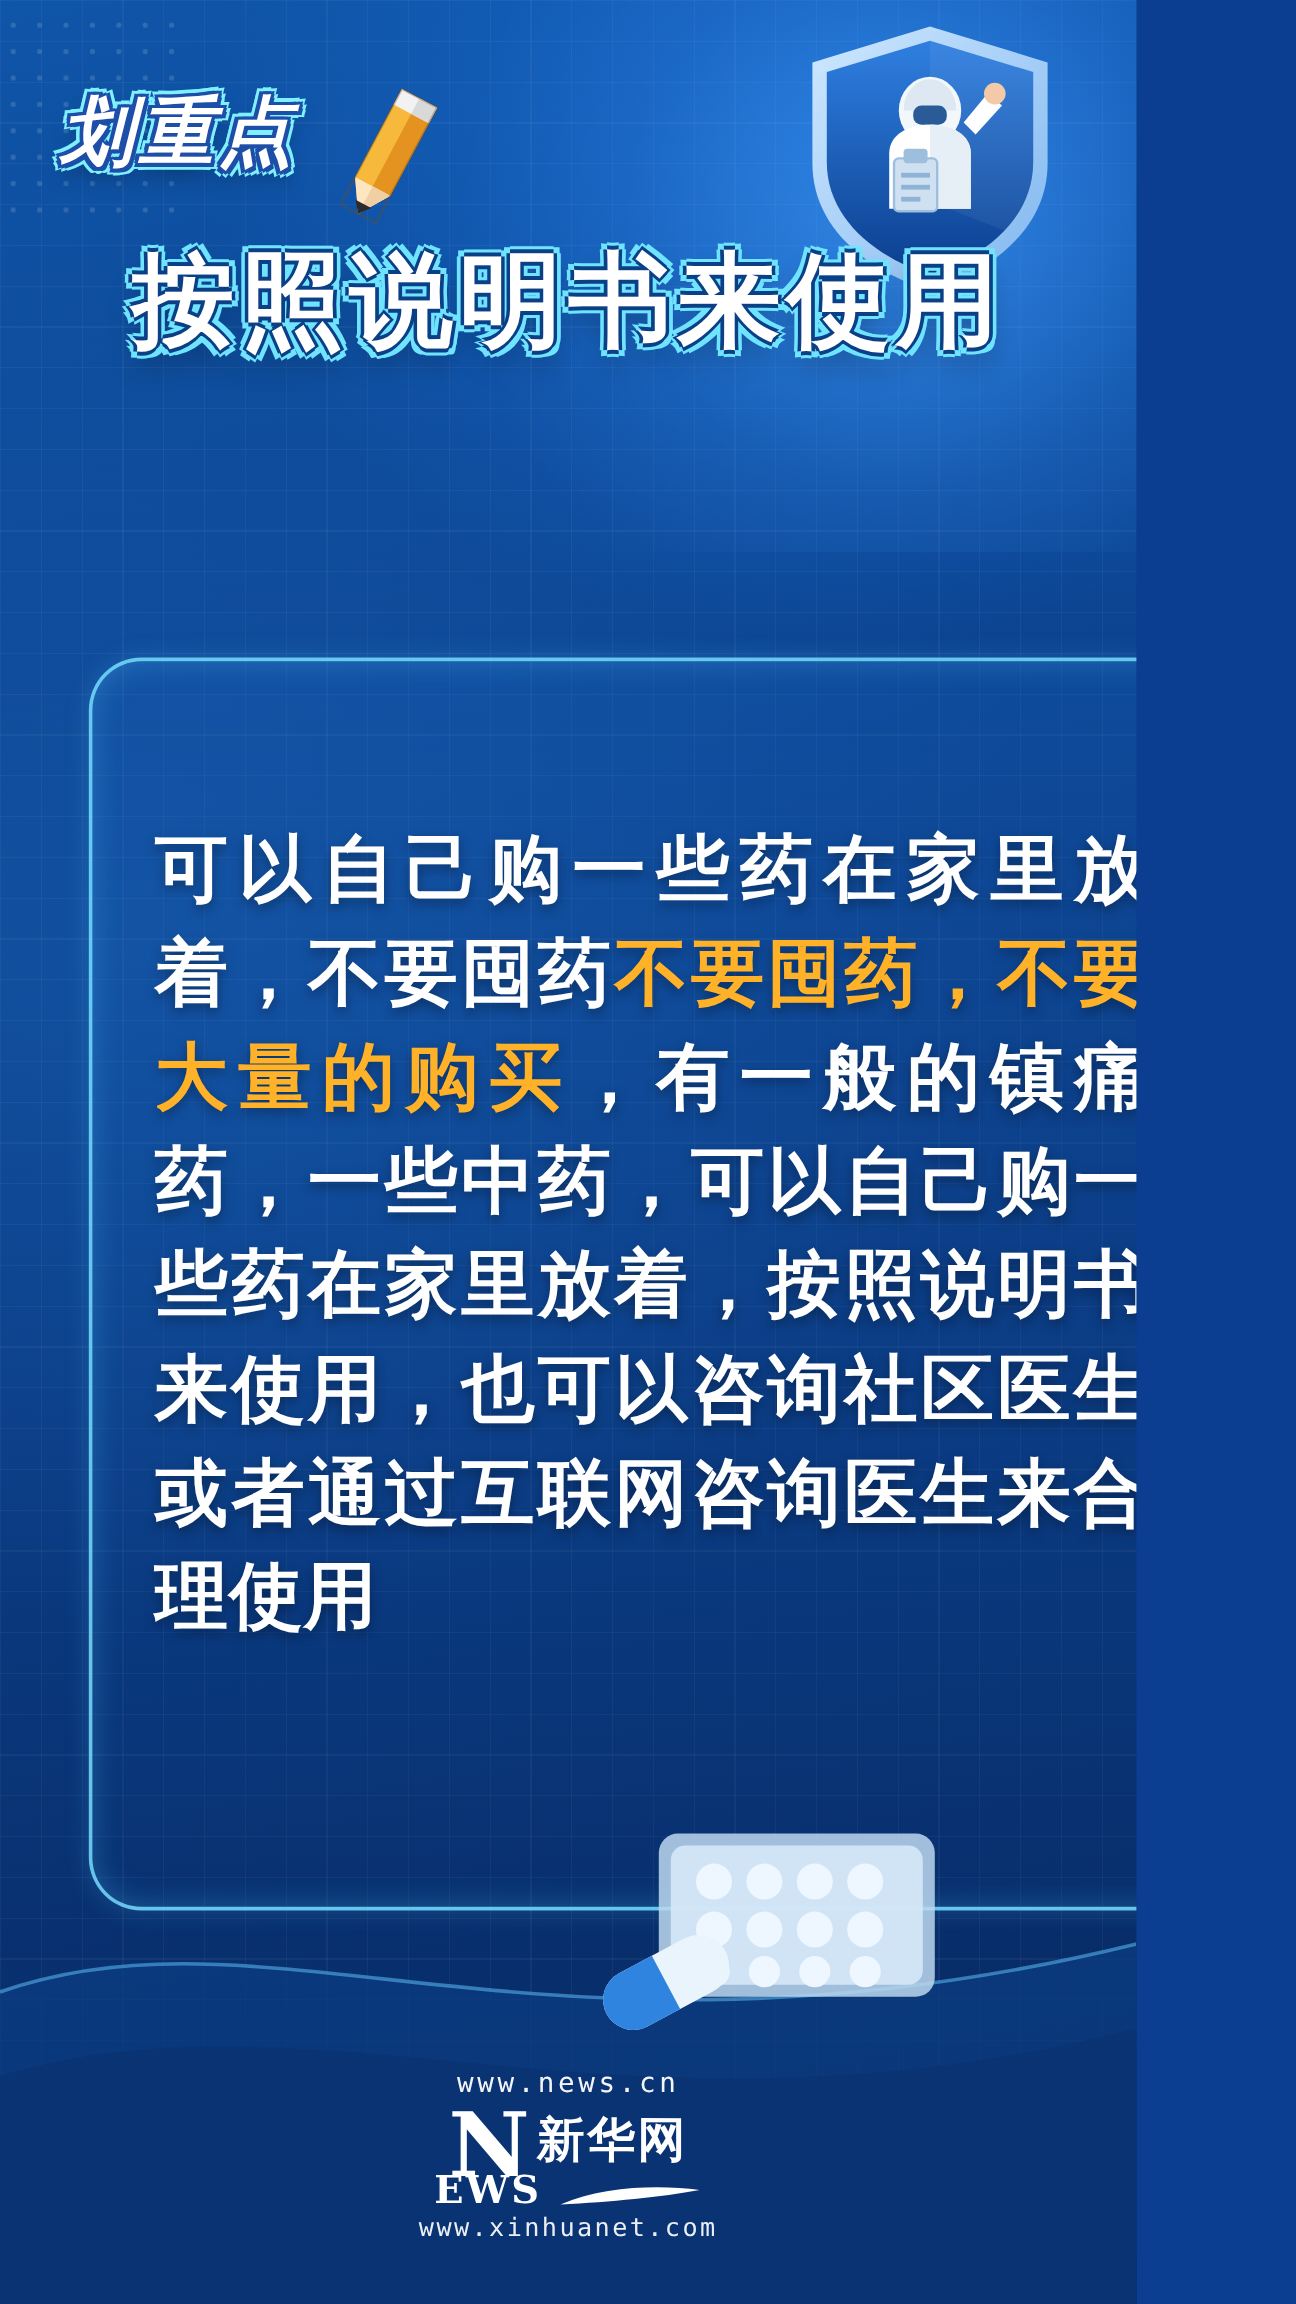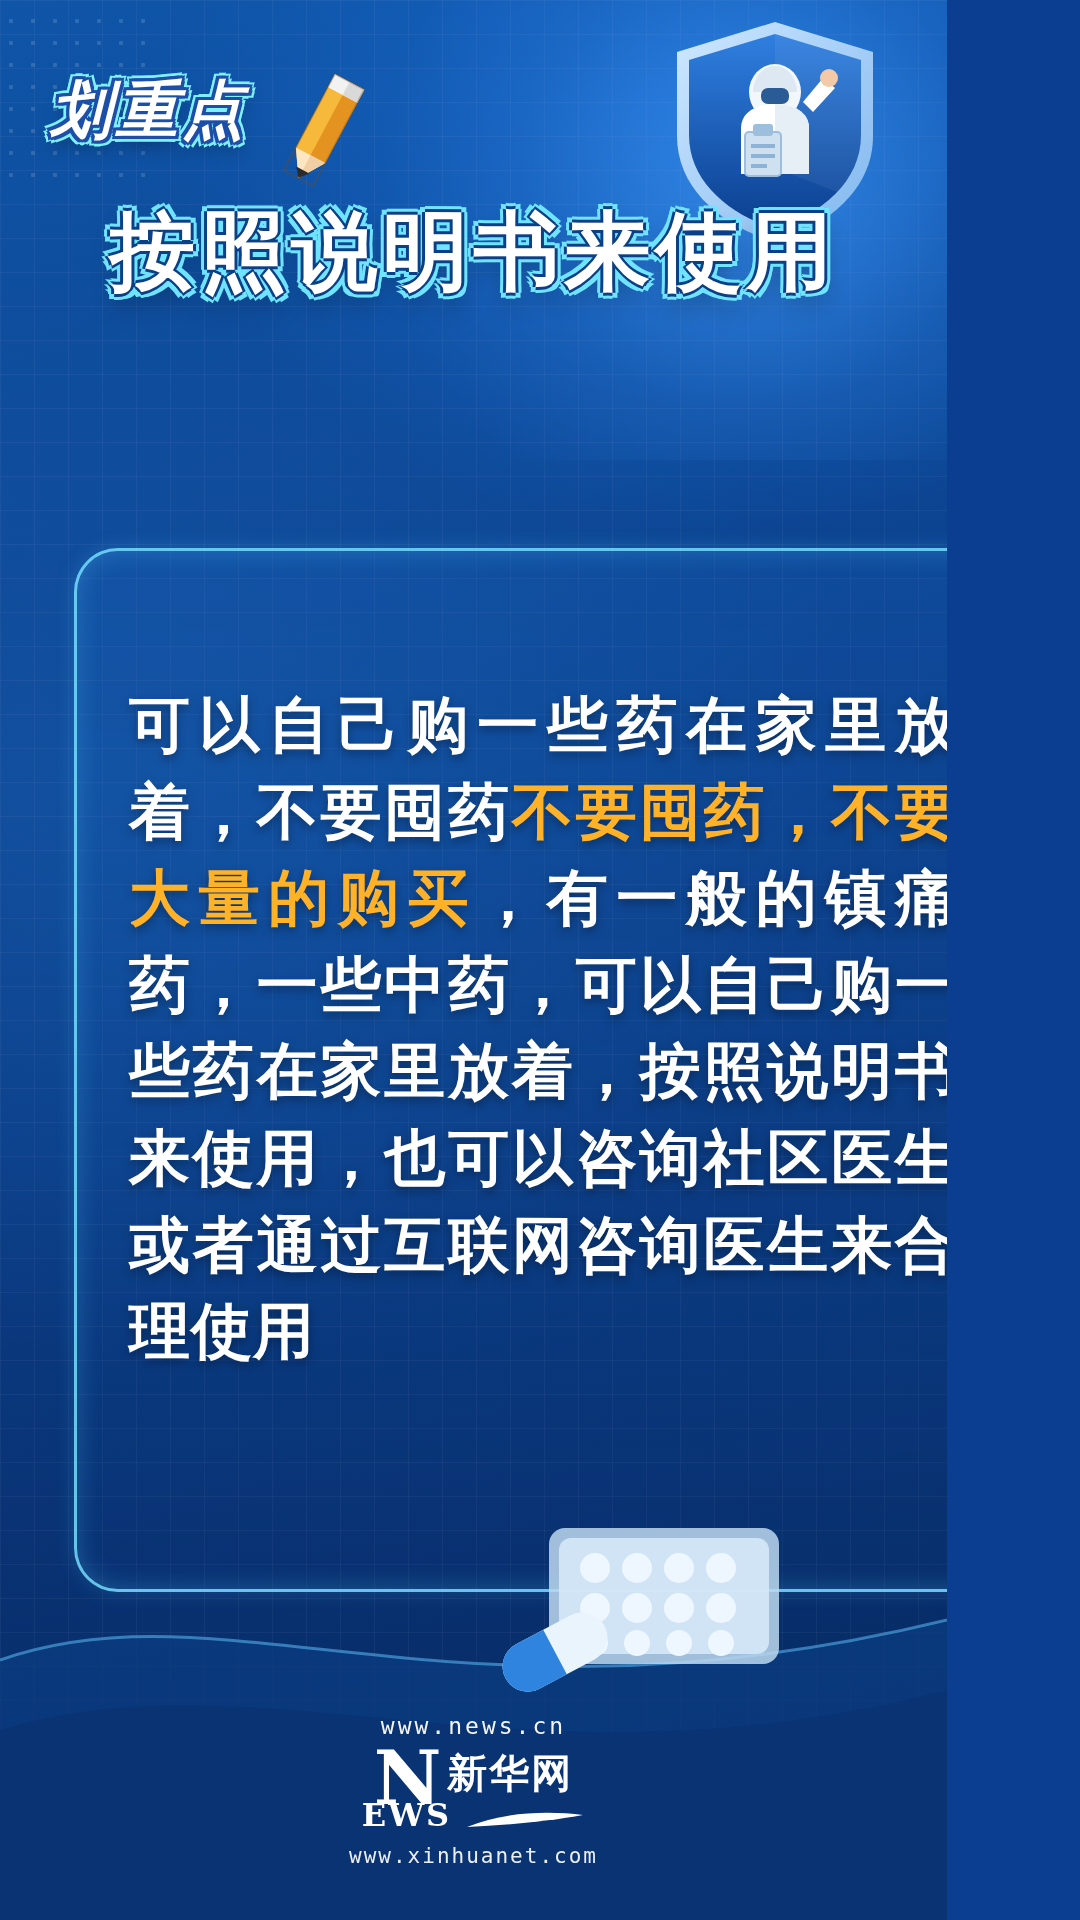--- a/index.html
+++ b/index.html
@@ -207,21 +207,21 @@
     display: flex;
     align-items: center;
     justify-content: center;
     gap: 14px;
     margin-top: -6px;
   }
   .footer .url-bottom {
     font-family: "DejaVu Sans Mono", monospace;
     font-size: 21px;
     letter-spacing: 2px;
-    margin-top: 10px;
+    margin-top: 0;
     opacity: 0.92;
   }
   .swoosh { width: 120px; height: 22px; }
 </style>
 </head>
 <body>
 
 <div class="poster">
 
   <div class="grid-overlay"></div>

